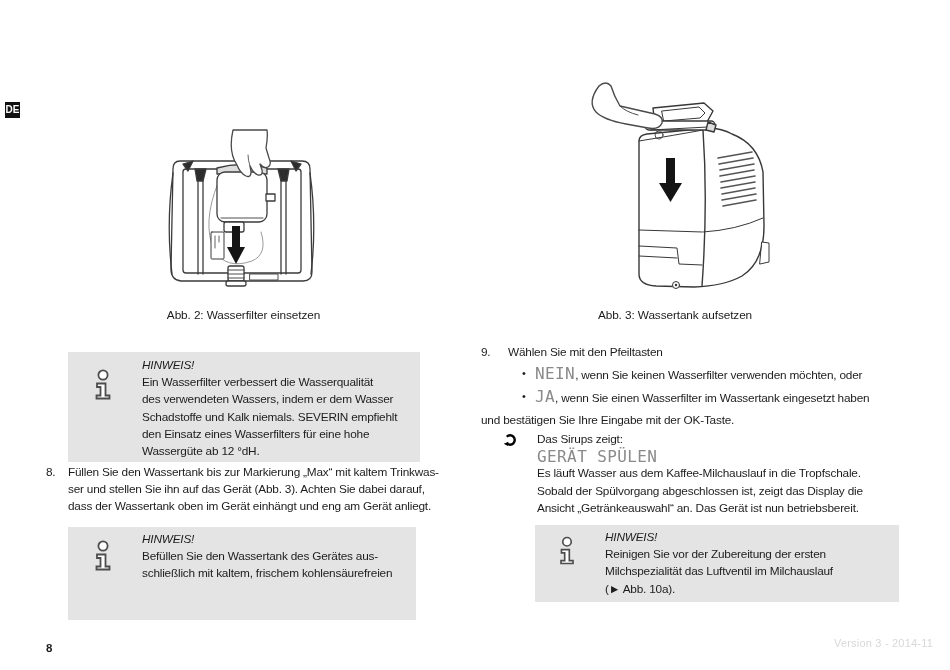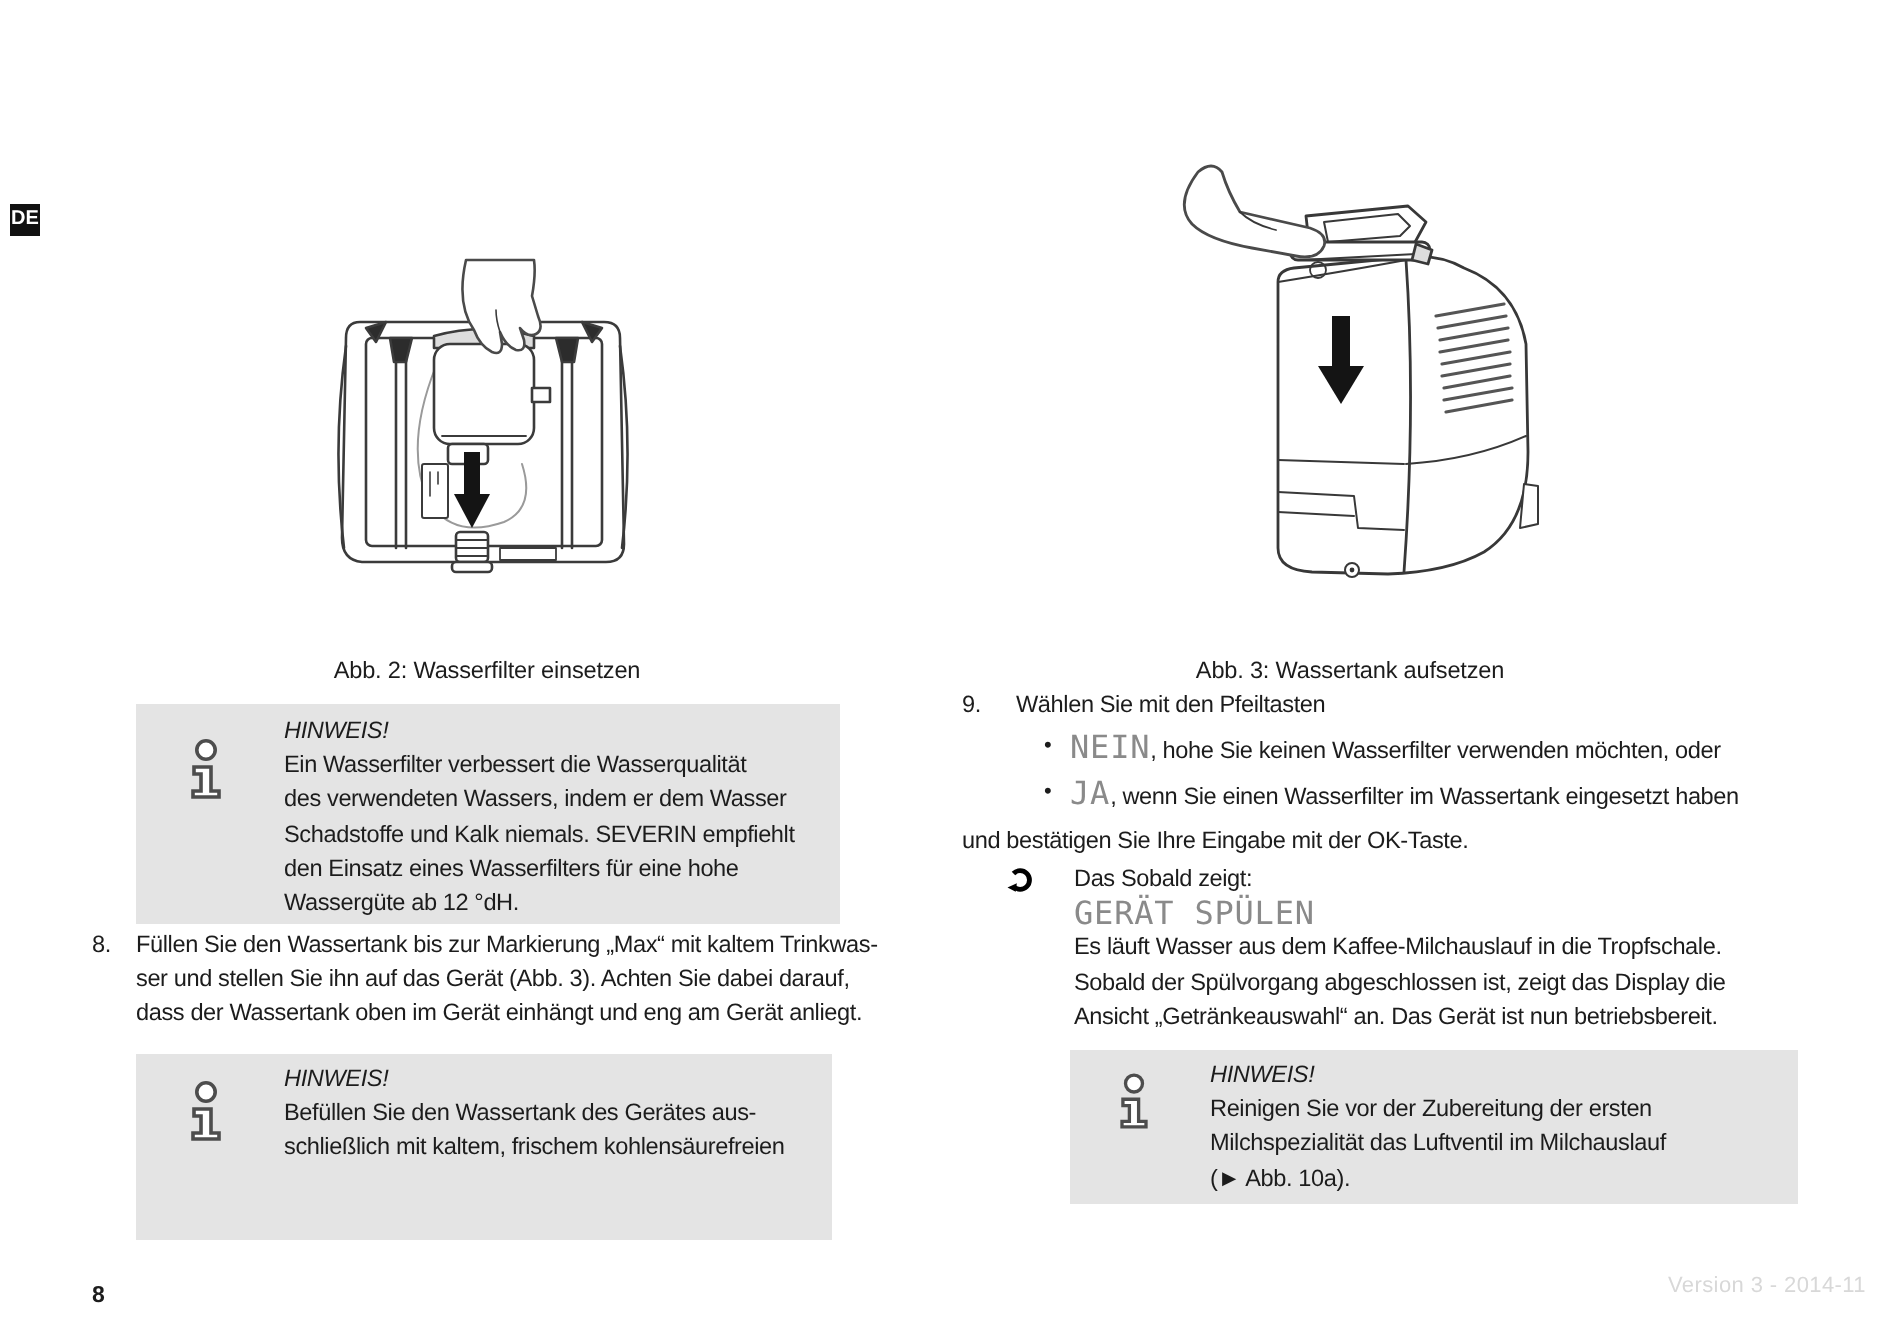--- a/index.html
+++ b/index.html
@@ -1,20 +1,20 @@
 <!DOCTYPE html>
 <html><head>
 <meta charset="utf-8">
 <style>
   html,body{margin:0;padding:0;}
   body{width:950px;height:670px;position:relative;background:#ffffff;
        font-family:"Liberation Sans","DejaVu Sans",sans-serif;color:#1c1c1c;overflow:hidden;}
   .abs{position:absolute;}
   .t{font-size:11.8px;letter-spacing:-0.2px;line-height:17.2px;white-space:nowrap;color:#1c1c1c;}
-  .caption{font-size:11.8px;letter-spacing:-0.1px;text-align:center;color:#1c1c1c;white-space:nowrap;margin-top:20px;}
+  .caption{font-size:11.8px;letter-spacing:-0.1px;text-align:center;color:#1c1c1c;white-space:nowrap;}
   .note{background:#e4e4e4;position:absolute;}
   .note-title{font-style:italic;}
   .mono{font-family:"DejaVu Sans Mono","Liberation Mono",monospace;color:#8a8a8a;
         font-size:16px;letter-spacing:0.4px;}
   .de-tab{background:#111111;color:#ffffff;font-size:10px;font-weight:bold;
           text-align:center;line-height:16px;width:15px;height:16px;}
   .num{display:inline-block;}
   .bullet-row{position:relative;padding-left:54px;}
   .bullet-dot{position:absolute;left:41px;top:0;font-size:11px;}
   .pagenum{font-size:11.5px;font-weight:bold;}
@@ -143,36 +143,36 @@
     <div>schließlich mit kaltem, frischem kohlensäurefreien</div>
   </div>
 </div>
 
 <div class="abs t" style="left:481px;top:344px;width:430px;">
   <div>
     <span class="num" style="width:27px;">9.</span><span>Wählen Sie mit den Pfeiltasten</span>
   </div>
   <div class="bullet-row" style="margin-top:4px;">
     <span class="bullet-dot">•</span>
-    <span class="mono">NEIN</span><span>, hohe Sie keinen Wasserfilter verwenden möchten, oder</span>
+    <span class="mono">NEIN</span><span>, wenn Sie keinen Wasserfilter verwenden möchten, oder</span>
   </div>
   <div class="bullet-row" style="margin-top:4px;">
     <span class="bullet-dot">•</span>
     <span class="mono">JA</span><span>, wenn Sie einen Wasserfilter im Wassertank eingesetzt haben</span>
   </div>
   <div style="margin-top:4px;">und bestätigen Sie Ihre Eingabe mit der OK-Taste.</div>
 </div>
 
 <div class="abs t" style="left:481px;top:431px;width:430px;">
   <svg class="abs" style="left:22px;top:2px;" width="14" height="14" viewBox="0 0 15 15">
     <path d="M4 11 A 5 5 0 1 0 4 4" fill="none" stroke="#000000" stroke-width="2.6"></path>
     <polygon points="5.8,9.3 5.2,13.8 0.8,11.5" fill="#000000"></polygon>
   </svg>
   <div style="margin-left:56px;">
-    <div>Das Sobald zeigt:</div>
+    <div>Das Sirups zeigt:</div>
     <div class="mono">GERÄT SPÜLEN</div>
     <div>Es läuft Wasser aus dem Kaffee-Milchauslauf in die Tropfschale.</div>
     <div>Sobald der Spülvorgang abgeschlossen ist, zeigt das Display die</div>
     <div>Ansicht „Getränkeauswahl“ an. Das Gerät ist nun betriebsbereit.</div>
   </div>
 </div>
 
 <div class="note" style="left:535px;top:525px;width:364px;height:77px;">
   <svg class="abs" style="left:20px;top:10px;" width="24" height="32" viewBox="0 0 26 34">
     <circle cx="13" cy="7" r="4.6" fill="#ffffff" stroke="#4d4d4d" stroke-width="1.8"></circle>

